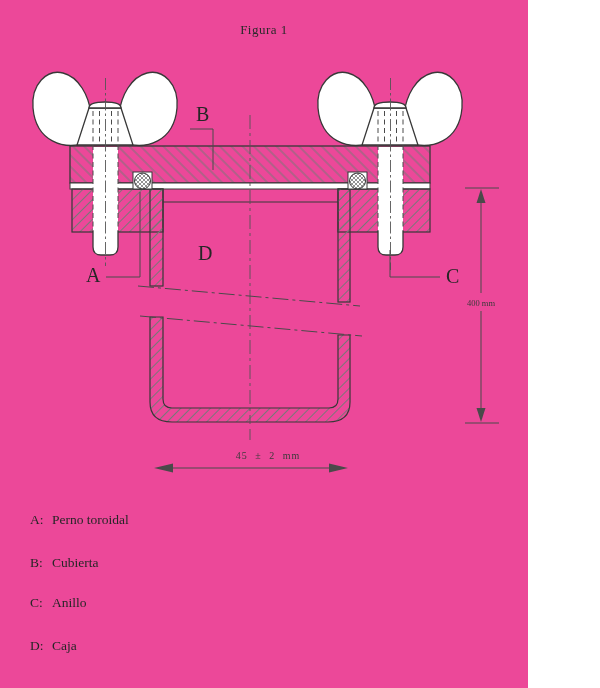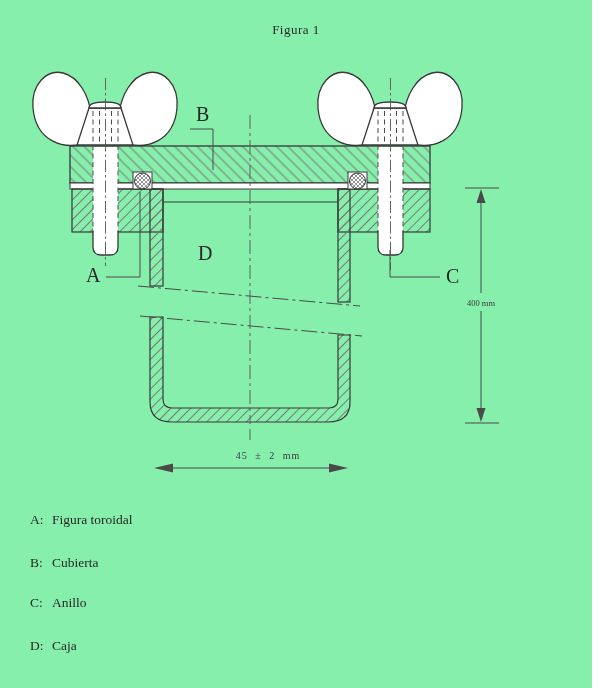--- a/index.html
+++ b/index.html
@@ -1,17 +1,17 @@
 <!DOCTYPE html>
 <html><head>
 <meta charset="utf-8">
 <style>
   html,body{margin:0;padding:0;background:#fff;}
   .screen{
-    position:relative;width:592px;height:688px;background:#86efac;overflow:hidden;
+    position:relative;width:528px;height:688px;background:#ec4899;overflow:hidden;
     font-family:"Liberation Serif", serif;color:#1e1e1e;
   }
   .fig-title{
     position:absolute;top:22px;left:0;right:0;text-align:center;
     font-size:13px;letter-spacing:.5px;color:#2a2a2a;
   }
   .drawing-svg{position:absolute;top:0;left:0;}
   .legend{position:absolute;left:30px;top:0;width:300px;}
   .legend-row{position:absolute;display:flex;font-size:13.5px;color:#262626;}
   .legend-row .key{width:22px;}
@@ -139,21 +139,21 @@
       <line x1="158" y1="468" x2="344" y2="468" stroke="#4a4a4a" stroke-width="1.2"></line>
       <polygon points="154,468 173,463.5 173,472.5" fill="#4a4a4a"></polygon>
       <polygon points="348,468 329,463.5 329,472.5" fill="#4a4a4a"></polygon>
       <text class="dim-text-lg" x="268" y="459" text-anchor="middle">45 ± 2 mm</text>
     </g>
   </svg>
 
   <div class="legend">
     <div class="legend-row r0">
       <span class="key">A:</span>
-      <span class="lbl">Figura toroidal</span>
+      <span class="lbl">Perno toroidal</span>
     </div>
     <div class="legend-row r1">
       <span class="key">B:</span>
       <span class="lbl">Cubierta</span>
     </div>
     <div class="legend-row r2">
       <span class="key">C:</span>
       <span class="lbl">Anillo</span>
     </div>
     <div class="legend-row r3">

